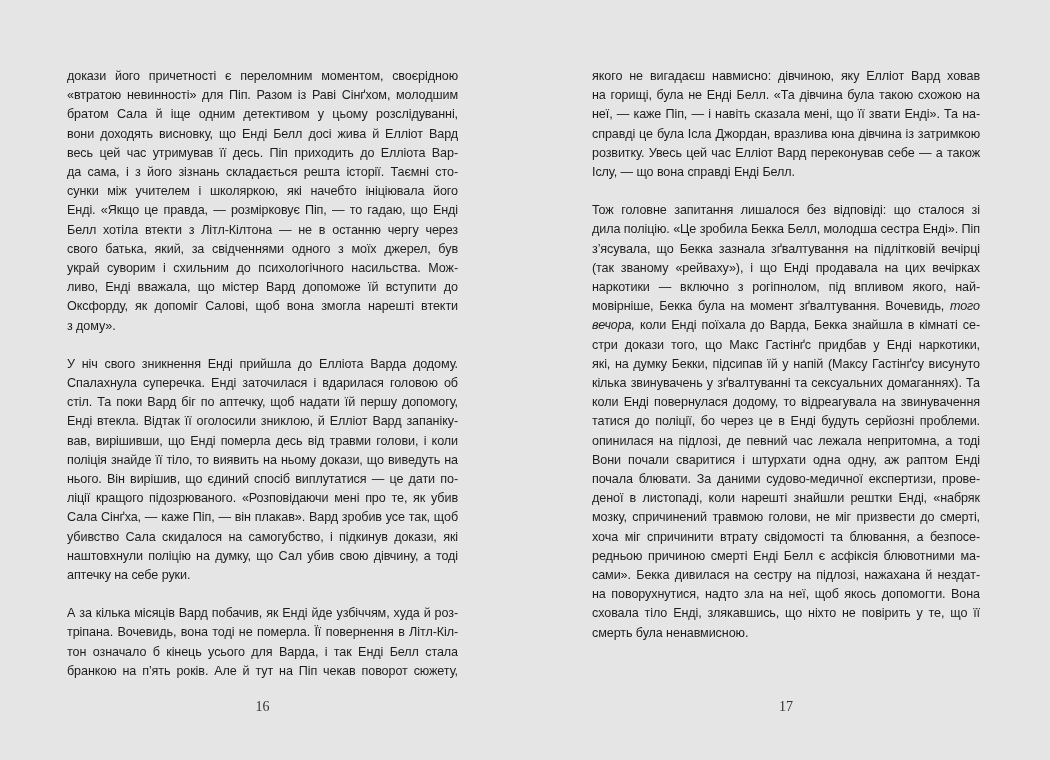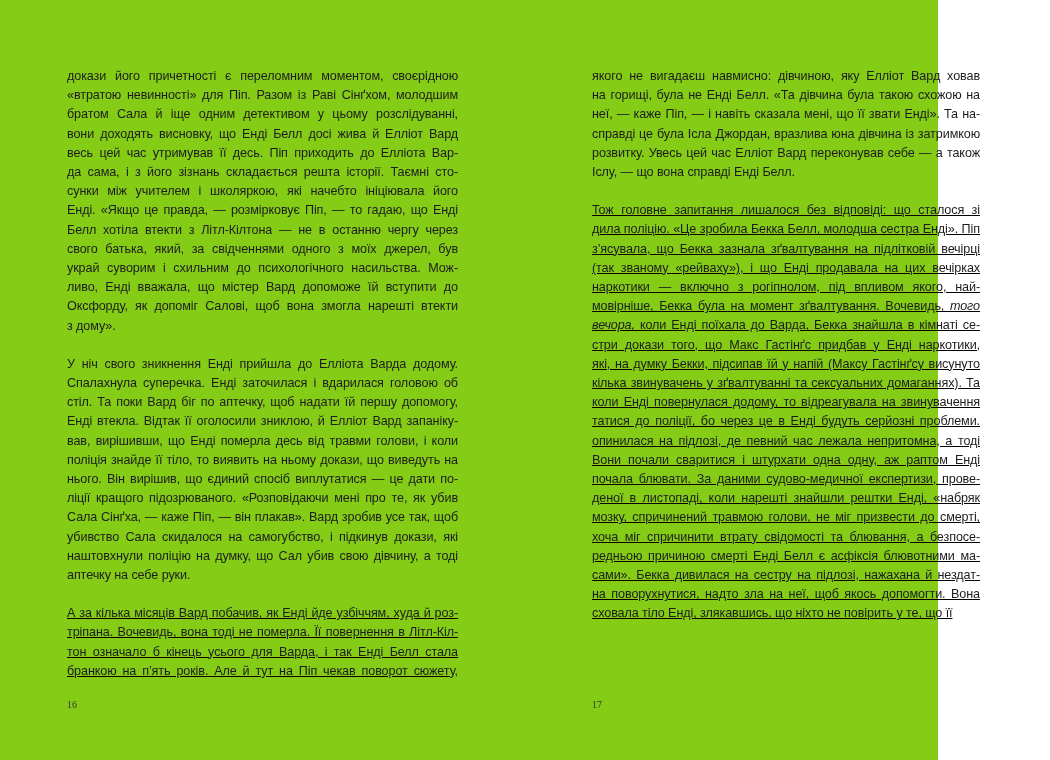--- a/index.html
+++ b/index.html
@@ -8,63 +8,63 @@
     background: #ffffff;
   }
   body {
     width: 1050px;
     height: 760px;
     font-family: "Liberation Sans", sans-serif;
     overflow: hidden;
   }
   .spread {
     position: relative;
-    width: 938px;
+    width: 1050px;
     height: 760px;
-    background: #84cc16;
+    background: #e5e5e5;
   }
   .page {
     position: absolute;
     top: 0;
     height: 760px;
   }
   .page-left  { left: 67px;  width: 391px; }
   .page-right { left: 592px; width: 388px; }
   .text-block {
     position: absolute;
     top: 67px;
     left: 0;
     right: 0;
   }
   .paragraph {
     margin: 0 0 19px 0;
   }
-  .paragraph:last-child { margin-bottom: 16px; text-decoration: underline; }
+  .paragraph:last-child { margin-bottom: 16px; }
   .line {
     font-size: 12.6px;
     line-height: 19.2px;
     letter-spacing: -0.1px;
     color: #1d1d1d;
     text-align: justify;
     text-align-last: justify;
     white-space: nowrap;
   }
   
   .paragraph:not(.continued) .line:last-child {
     text-align-last: left;
   }
   .line em { font-style: italic; }
   .page-number {
     position: absolute;
     top: 699px;
     left: 0;
     right: 0;
-    text-align: left;
+    text-align: center;
     font-family: "Liberation Serif", serif;
-    font-size: 10px;
+    font-size: 14px;
     color: #333333;
   }
 </style>
 </head>
 <body>
 
 <div class="spread">
   <div class="page page-left">
     <div class="text-block">
         <div class="paragraph">
@@ -132,17 +132,18 @@
           <div class="line">опинилася на підлозі, де певний час лежала непритомна, а тоді</div>
           <div class="line">Вони почали сваритися і штурхати одна одну, аж раптом Енді</div>
           <div class="line">почала блювати. За даними судово-медичної експертизи, прове-</div>
           <div class="line">деної в листопаді, коли нарешті знайшли рештки Енді, «набряк</div>
           <div class="line">мозку, спричинений травмою голови, не міг призвести до смерті,</div>
           <div class="line">хоча міг спричинити втрату свідомості та блювання, а безпосе-</div>
           <div class="line">редньою причиною смерті Енді Белл є асфіксія блювотними ма-</div>
           <div class="line">сами». Бекка дивилася на сестру на підлозі, нажахана й нездат-</div>
           <div class="line">на поворухнутися, надто зла на неї, щоб якось допомогти. Вона</div>
           <div class="line">сховала тіло Енді, злякавшись, що ніхто не повірить у те, що її</div>
+          <div class="line">смерть була ненавмисною.</div>
         </div>
       </div>
     <div class="page-number">17</div>
   </div>
 </div>
 
 </body></html>

